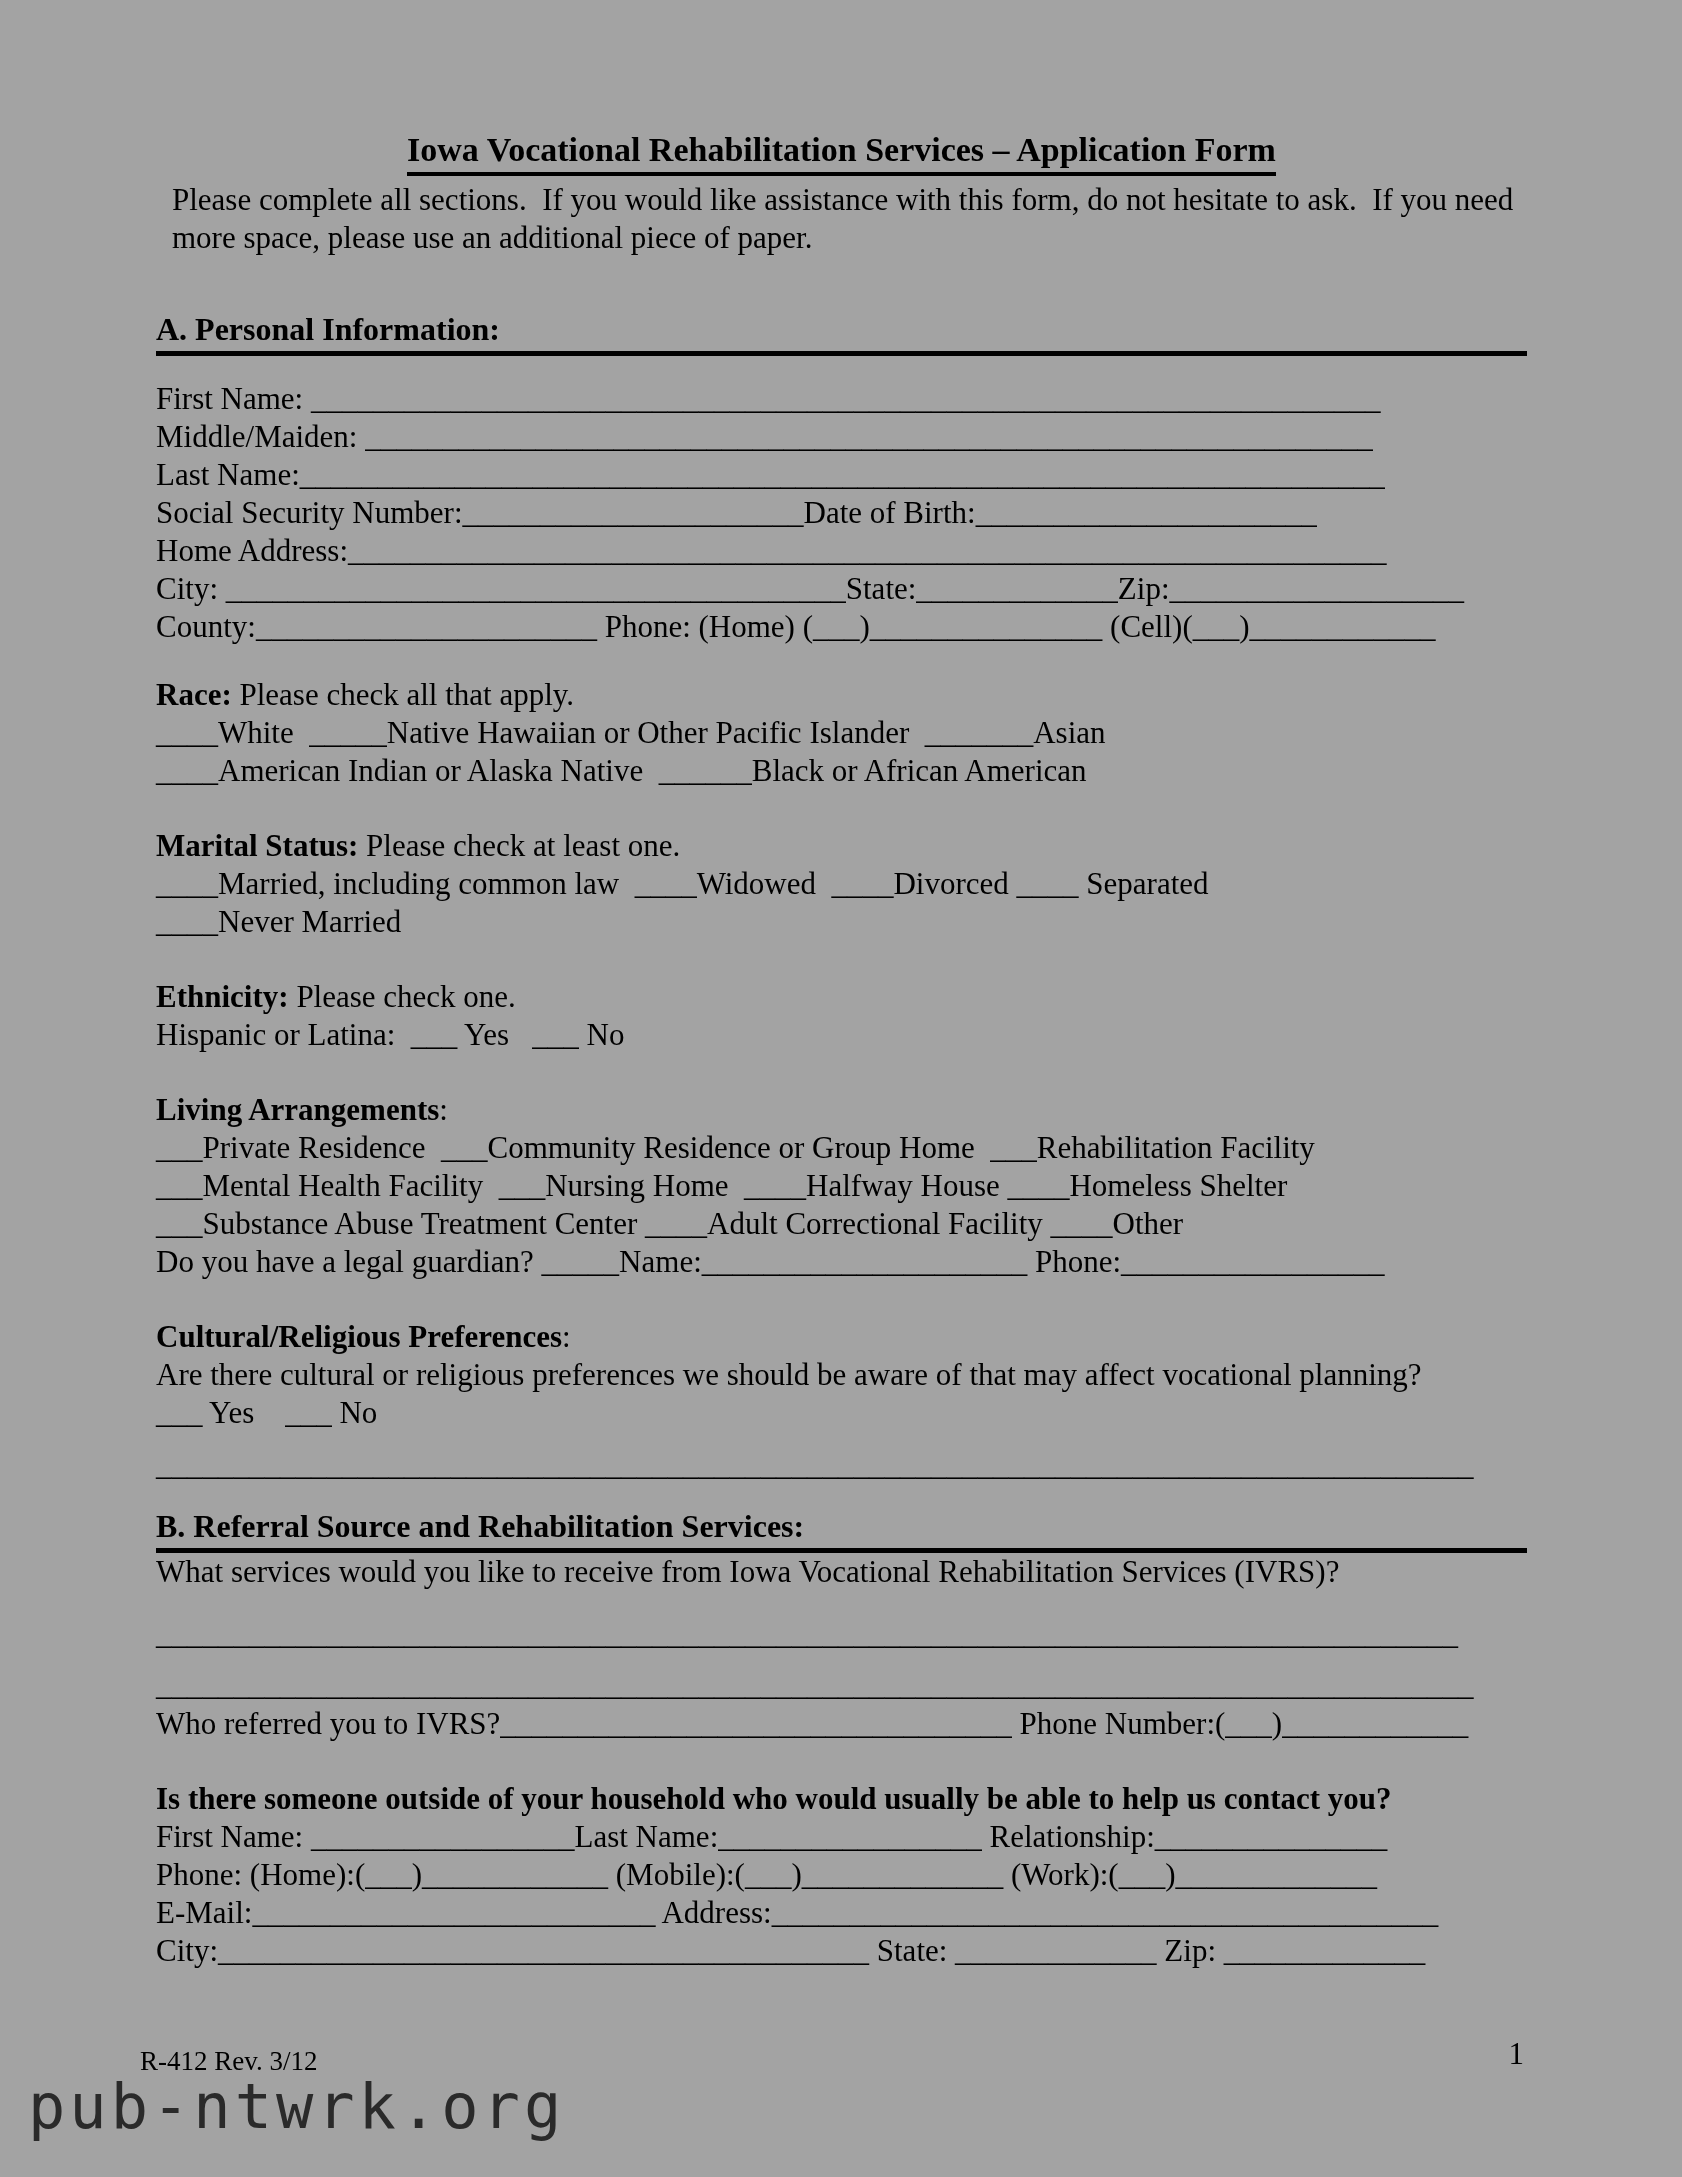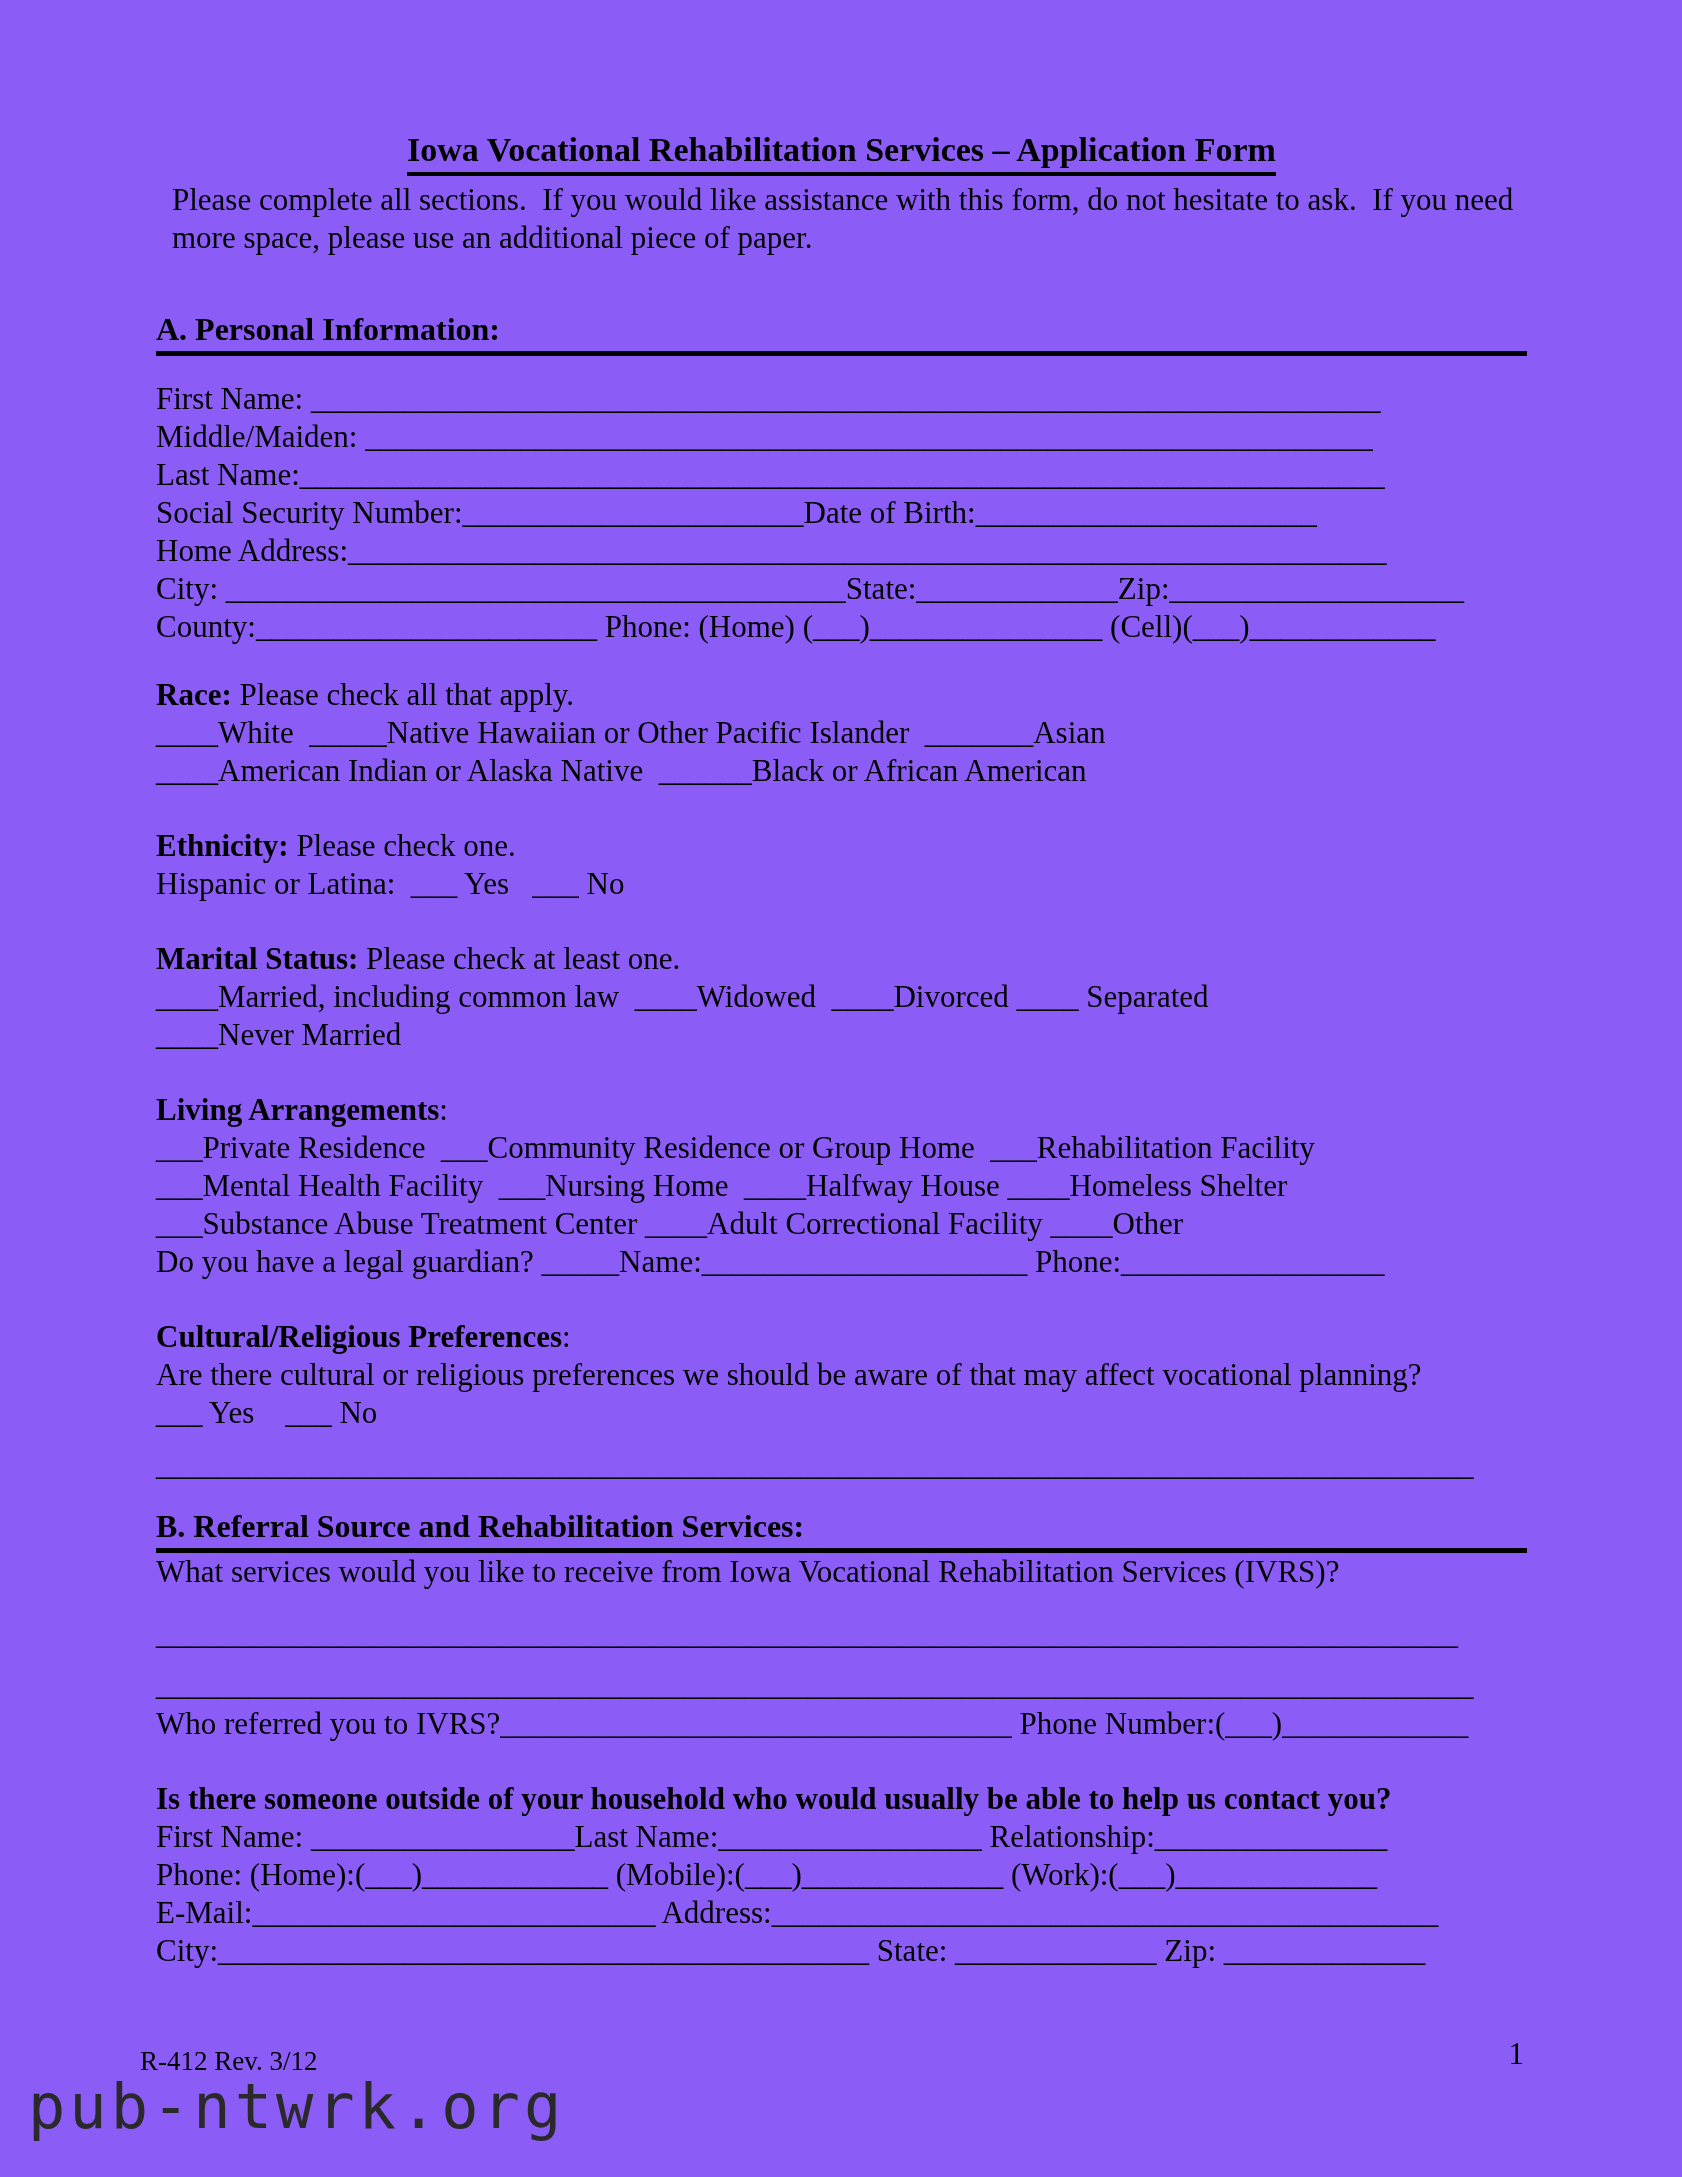--- a/index.html
+++ b/index.html
@@ -1,21 +1,21 @@
 <!DOCTYPE html>
 <html><head>
 <meta charset="utf-8">
 <style>
   html, body { margin: 0; padding: 0; background: #ffffff; }
   .page {
     position: relative;
     width: 1683px;
     height: 2177px;
     margin: 0 auto;
-    background: #8b5cf6;
+    background: #a3a3a3;
     color: #000000;
     font-family: "Liberation Serif", serif;
     box-sizing: border-box;
     padding: 129px 156px 0 156px;
     overflow: hidden;
   }
   .title-wrap { text-align: center; line-height: 42px; }
   .title {
     display: inline-block;
     font-size: 34px;
@@ -98,28 +98,28 @@
     <div class="line">County:______________________ Phone: (Home) (___)_______________ (Cell)(___)____________</div>
   </div>
 
   <div class="race-block">
     <div class="line"><span class="bold">Race:</span><span> Please check all that apply.</span></div>
     <div class="line">____White  _____Native Hawaiian or Other Pacific Islander  _______Asian</div>
     <div class="line">____American Indian or Alaska Native  ______Black or African American</div>
   </div>
 
   <div class="subsection">
-    <div class="line"><span class="bold">Ethnicity:</span><span> Please check one.</span></div>
-    <div class="line">Hispanic or Latina:  ___ Yes   ___ No</div>
+    <div class="line"><span class="bold">Marital Status:</span><span> Please check at least one.</span></div>
+    <div class="line">____Married, including common law  ____Widowed  ____Divorced ____ Separated</div>
+    <div class="line">____Never Married</div>
   </div>
 
   <div class="subsection">
-    <div class="line"><span class="bold">Marital Status:</span><span> Please check at least one.</span></div>
-    <div class="line">____Married, including common law  ____Widowed  ____Divorced ____ Separated</div>
-    <div class="line">____Never Married</div>
+    <div class="line"><span class="bold">Ethnicity:</span><span> Please check one.</span></div>
+    <div class="line">Hispanic or Latina:  ___ Yes   ___ No</div>
   </div>
 
   <div class="subsection">
     <div class="line"><span class="bold">Living Arrangements</span><span>:</span></div>
     <div class="line">___Private Residence  ___Community Residence or Group Home  ___Rehabilitation Facility</div>
     <div class="line">___Mental Health Facility  ___Nursing Home  ____Halfway House ____Homeless Shelter</div>
     <div class="line">___Substance Abuse Treatment Center ____Adult Correctional Facility ____Other</div>
     <div class="line">Do you have a legal guardian? _____Name:_____________________ Phone:_________________</div>
   </div>
 

